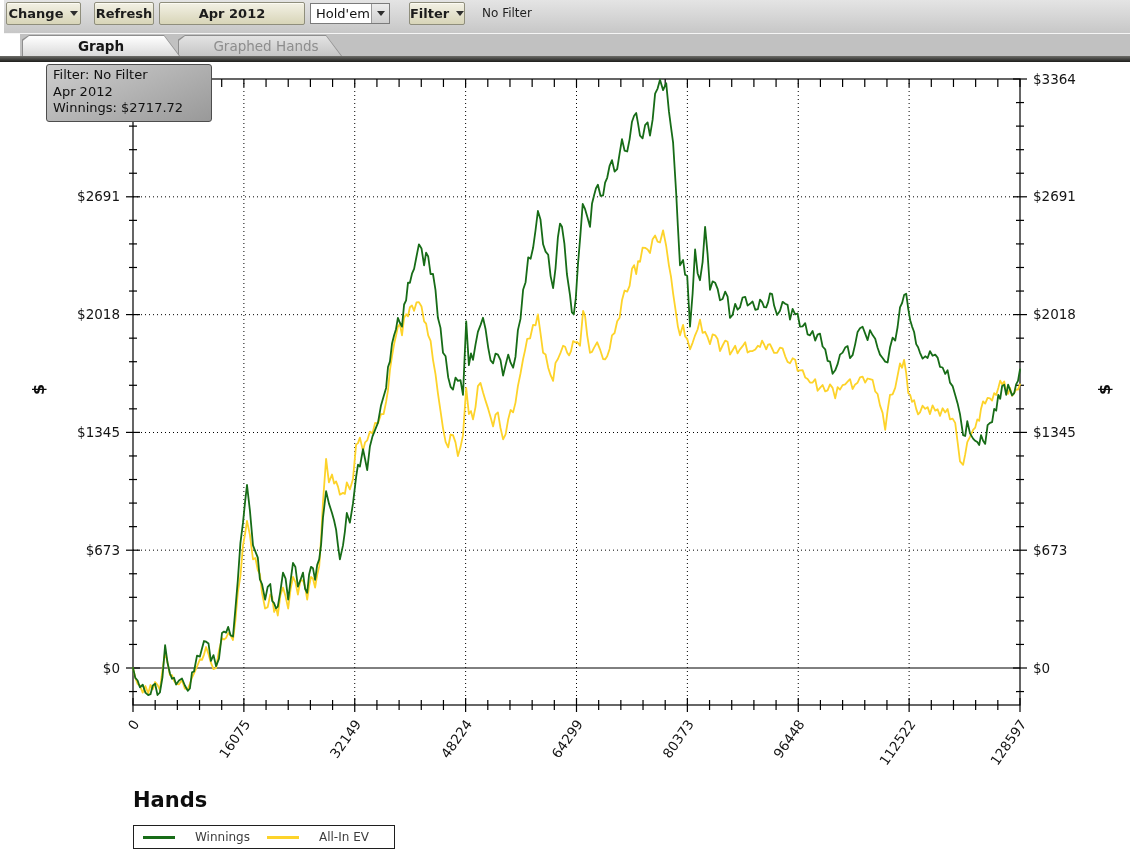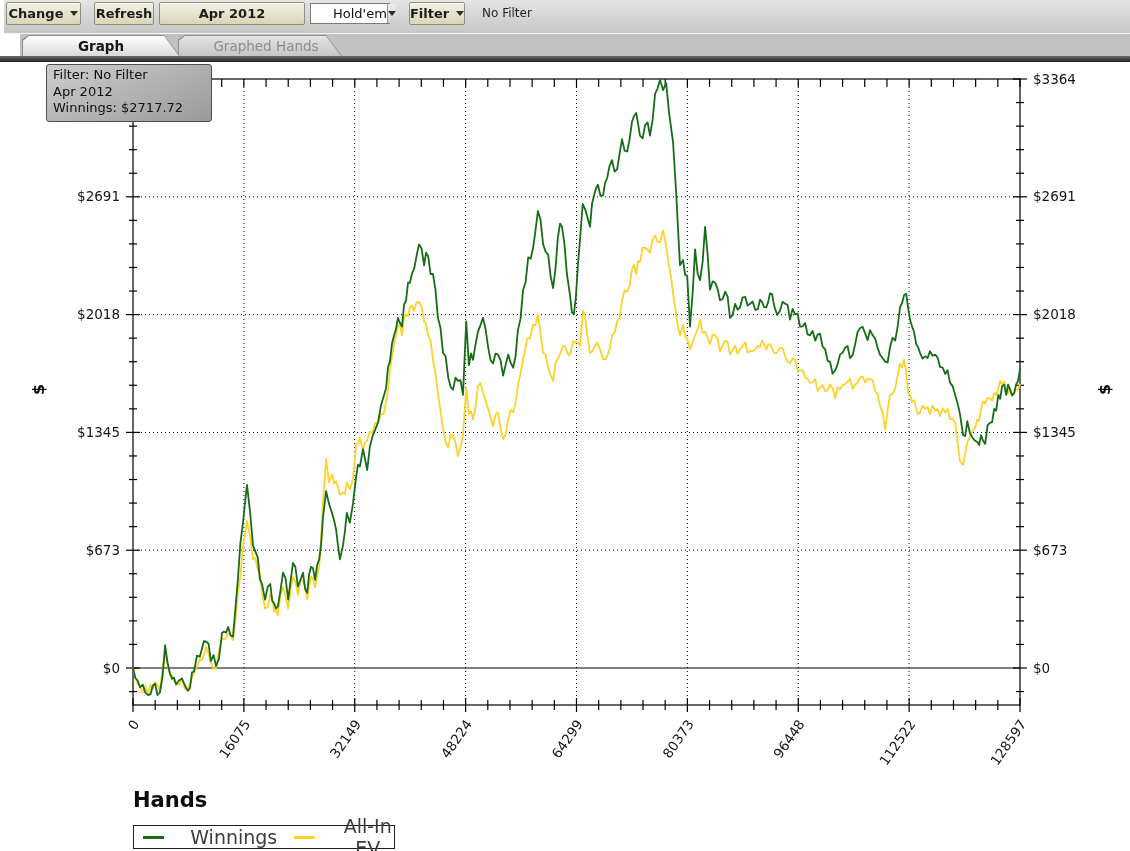--- a/index.html
+++ b/index.html
@@ -15,21 +15,21 @@
           display:flex; align-items:center; justify-content:center; gap:7px; padding:0 6px; cursor:default;
           font-family:"DejaVu Sans","Liberation Sans",sans-serif; }
   .caret { width:0; height:0; border-left:4px solid transparent; border-right:4px solid transparent;
            border-top:5px solid #2e2e2e; display:inline-block; }
   .btn-change  { left:2px;   width:75px; }
   .btn-refresh { left:80px;  width:60px;margin-left:10px; }
   .btn-date    { left:155px; width:146px; }
   .btn-filter  { left:405px; width:56px; }
   .combo { position:absolute; left:306px; top:3px; width:80px; height:21px; box-sizing:border-box;
            background:#fff; border:1px solid #7b7b7b; display:flex; align-items:center; font-size:13px; color:#111; }
-  .combo-text { flex:1; padding-left:5px;margin-left:17px; }
+  .combo-text { flex:1; padding-left:5px; }
   .combo-btn { width:17px; height:100%; background:linear-gradient(#ececec,#cfcfcf);
                border-left:1px solid #9a9a9a; display:flex; align-items:center; justify-content:center; }
   .filter-status { position:absolute; left:478px; top:6px; font-size:12px; color:#1f1f1f; }
 
   
   .tabstrip { position:absolute; top:34px; left:0; width:1130px; height:22px; background:#c1c1c1;margin-left:20px; }
   .tab { position:absolute; bottom:0; height:21px; }
   .tab-shape { position:absolute; inset:0;
                clip-path:polygon(0 100%, 0 22%, 7px 0, calc(100% - 16px) 0, 100% 100%); background:#8e8e8e; }
   .tab-face  { position:absolute; left:1px; right:1px; top:1px; bottom:0;
@@ -48,21 +48,21 @@
   svg text { font-family:"DejaVu Sans","Liberation Sans",sans-serif; }
 
   .tooltip { position:absolute; left:10px; top:2px; width:152px; z-index:5;
              background:linear-gradient(155deg,#cecece,#999999); border:1px solid #4d4d4d;
              border-radius:3px; padding:2px 6px 4px 6px; font-size:13px; line-height:16.5px; color:#101010;margin-left:36px; }
 
   .legend { position:absolute; left:133px; top:763px; width:260px; height:22px; z-index:4;
             background:#fff; border:1px solid #1f1f1f; display:flex; align-items:center; }
   .sw { width:32px; height:3px; display:inline-block; }
   .sw1 { margin-left:9px; }
-  .lg-label { font-size:19px; color:#3d3d3d; margin-left:26px;text-align:center; }
+  .lg-label { font-size:12px; color:#3d3d3d; margin-left:20px;text-align:center; }
   .lg-label.first { margin-right:17px; }
 
   .hands-title { position:absolute; left:133px; top:726px; width:887px; 
                  font-weight:bold; font-size:21px; color:#0d0d0d; }
   .dollar { position:absolute; font-weight:bold; font-size:16px; color:#0d0d0d; transform:rotate(-90deg); }
   .dollar-left  { left:33px;  top:318px; }
   .dollar-right { left:1099px; top:318px; }
 </style>
 </head>
 <body>

